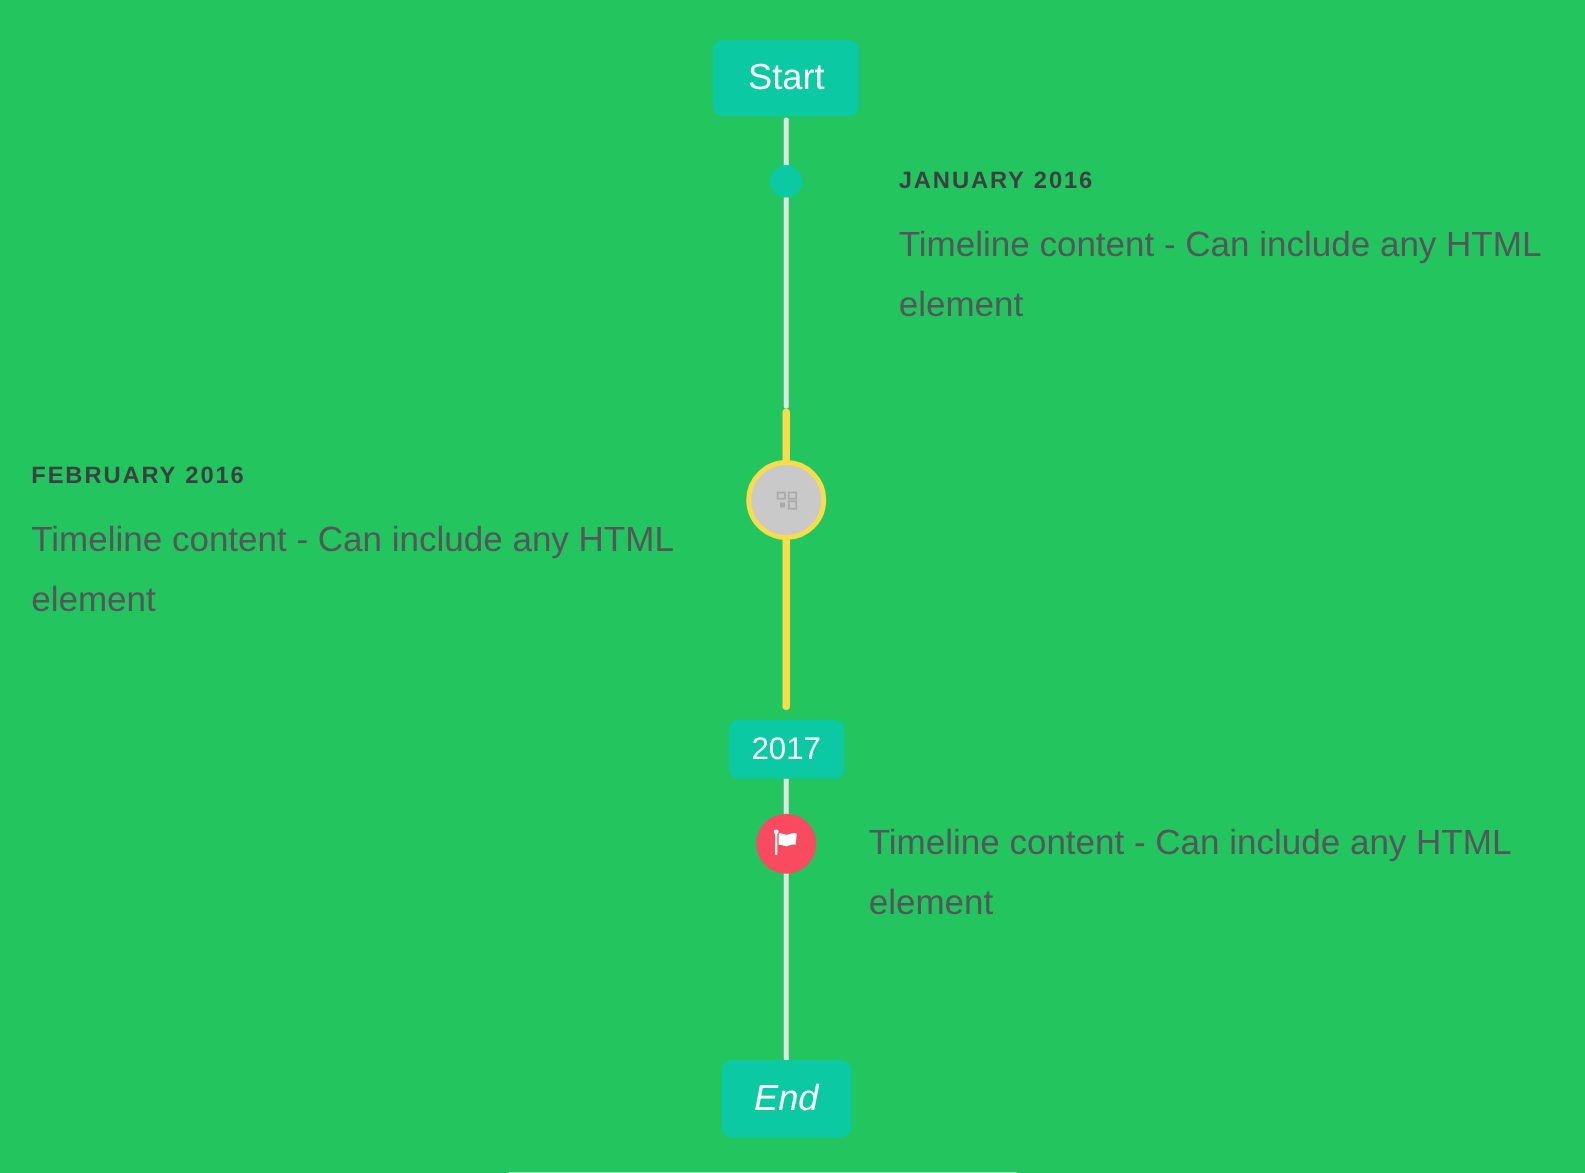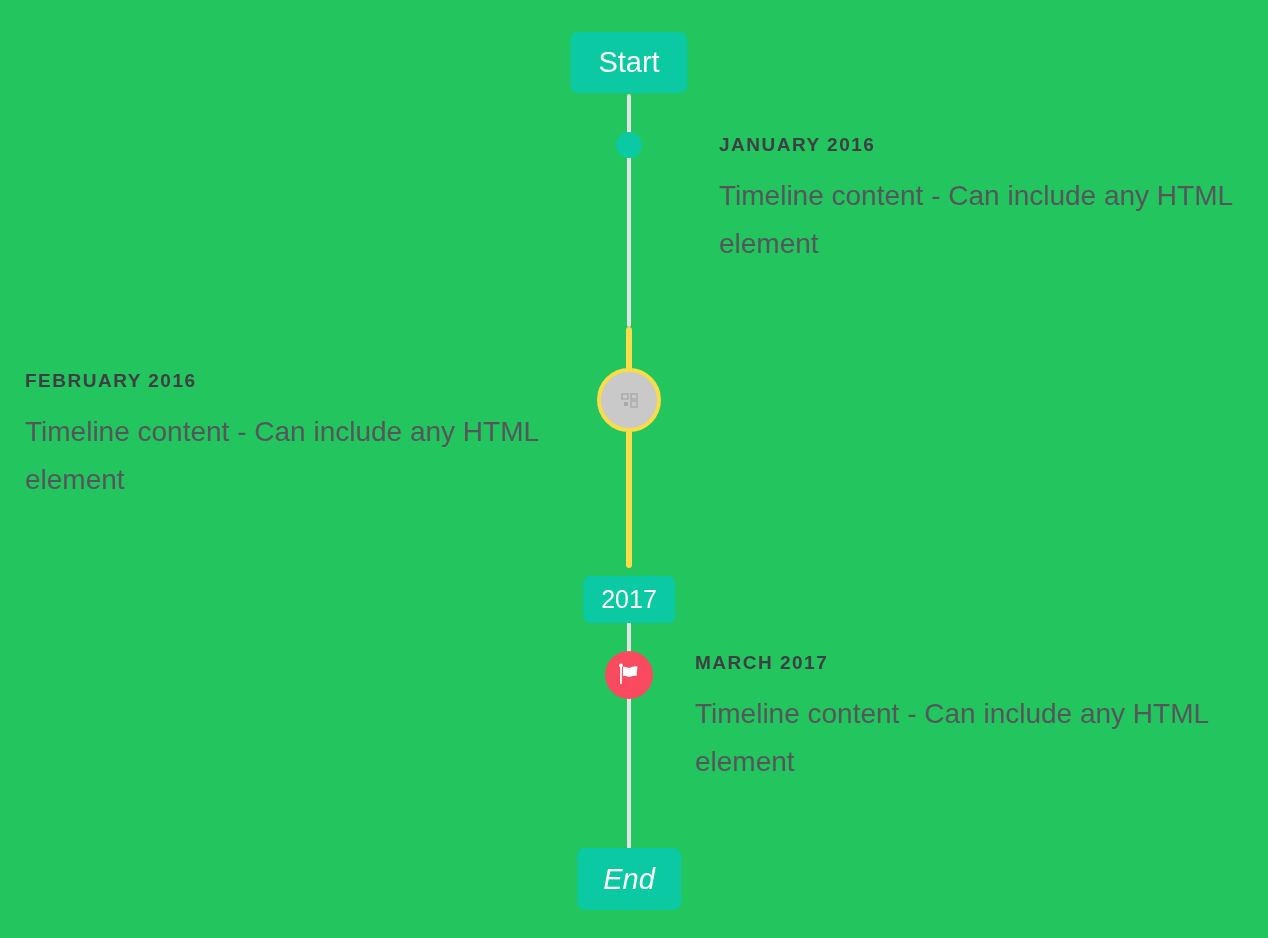--- a/index.html
+++ b/index.html
@@ -93,19 +93,18 @@
     <span>
       <svg viewBox="0 0 24 24" xmlns="http://www.w3.org/2000/svg">
         <circle cx="4.6" cy="3.2" r="1.8" fill="#ffffff"></circle>
         <rect x="3.8" y="3.2" width="1.6" height="17.2" rx="0.8" fill="#ffffff"></rect>
         <path d="M6.4 4.6 C8.6 3.4, 10.6 6.0, 13.2 5.2 C15.6 4.5, 17.6 3.4, 19.8 4.4 L18.9 13.0 C16.8 12.1, 15.2 13.0, 12.9 13.7 C10.4 14.4, 8.6 11.9, 6.4 13.0 Z" fill="#ffffff"></path>
       </svg>
     </span>
   </div>
 
   <div class="entry entry-3">
-    <div class="entry-title">MARCH 2017</div>
     <div class="entry-content">Timeline content - Can include any HTML element</div>
   </div>
 
   <div class="badge badge-end">End</div>
 
 </div>
 
 </body></html>

